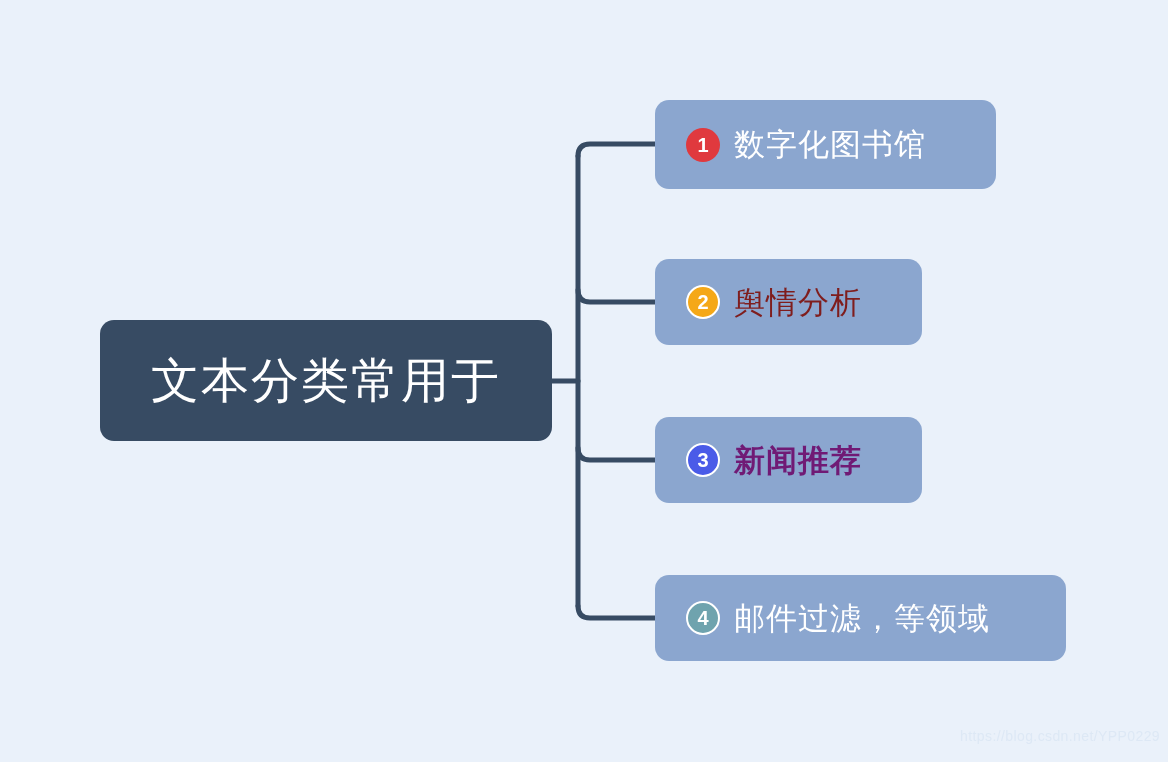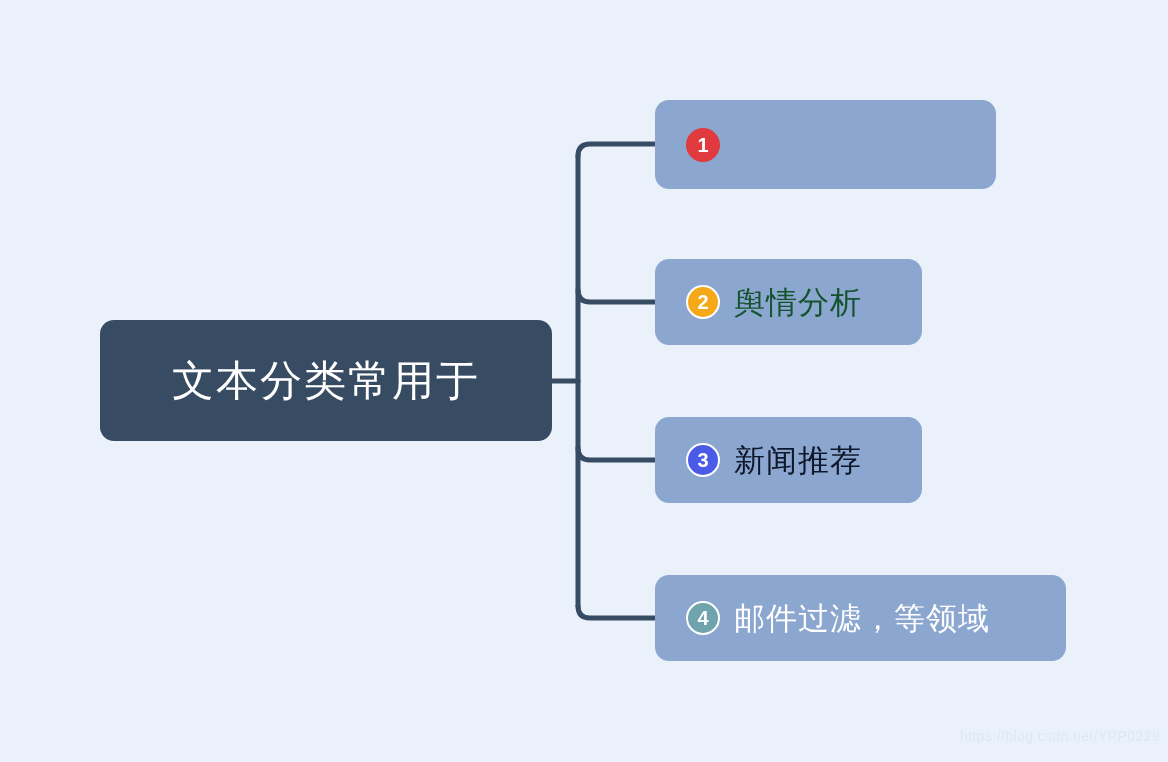--- a/index.html
+++ b/index.html
@@ -42,21 +42,21 @@
     height: 121px;
     background: #374b63;
     border-radius: 14px;
     display: flex;
     align-items: center;
     justify-content: center;
     box-sizing: border-box;
   }
   .root-label {
     color: #ffffff;
-    font-size: 42px;
+    font-size: 48px;
     letter-spacing: 2px;
     line-height: 1;
     white-space: nowrap;
     font-weight: 400;
   }
 
   
   .child-node {
     position: absolute;
     background: #8ba6cf;
@@ -131,30 +131,31 @@
       <path d="M 578 606 Q 578 618 590 618 L 655 618"></path>
     </g>
   </svg>
 
   <div class="root-node" style="background-color: rgb(55, 75, 99);">
     <span class="root-label" style="color: rgb(255, 255, 255);">文本分类常用于</span>
   </div>
 
   <div class="child-node n1" style="background-color: rgb(139, 166, 207);">
     <span class="badge" style="background-color: rgb(224, 57, 62);">1</span>
+    <span class="child-label" style="color: rgb(255, 255, 255);">数字化图书馆</span>
   </div>
 
   <div class="child-node n2" style="background-color: rgb(139, 166, 207);">
     <span class="badge ring" style="background-color: rgb(245, 168, 24);">2</span>
-    <span class="child-label" style="color: #14532d;">舆情分析</span>
+    <span class="child-label" style="color: #7f1d1d;">舆情分析</span>
   </div>
 
   <div class="child-node n3" style="background-color: rgb(139, 166, 207);">
     <span class="badge ring" style="background-color: rgb(74, 91, 232);">3</span>
-    <span class="child-label" style="color: #0f172a;">新闻推荐</span>
+    <span class="child-label" style="color: #701a75; font-weight: bold;">新闻推荐</span>
   </div>
 
   <div class="child-node n4" style="background-color: rgb(139, 166, 207);">
     <span class="badge ring" style="background-color: rgb(111, 163, 174);">4</span>
     <span class="child-label" style="color: rgb(255, 255, 255); text-align: right;">邮件过滤，等领域</span>
   </div>
 
   <div class="watermark">https://blog.csdn.net/YPP0229</div>
 
 </div>

